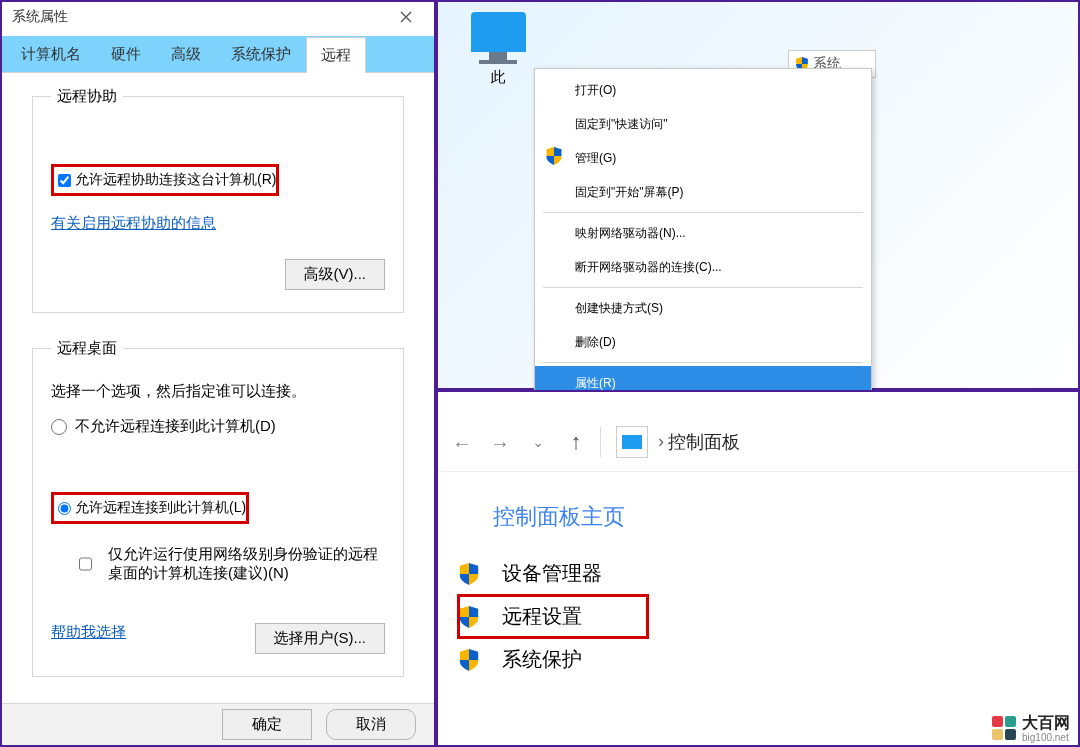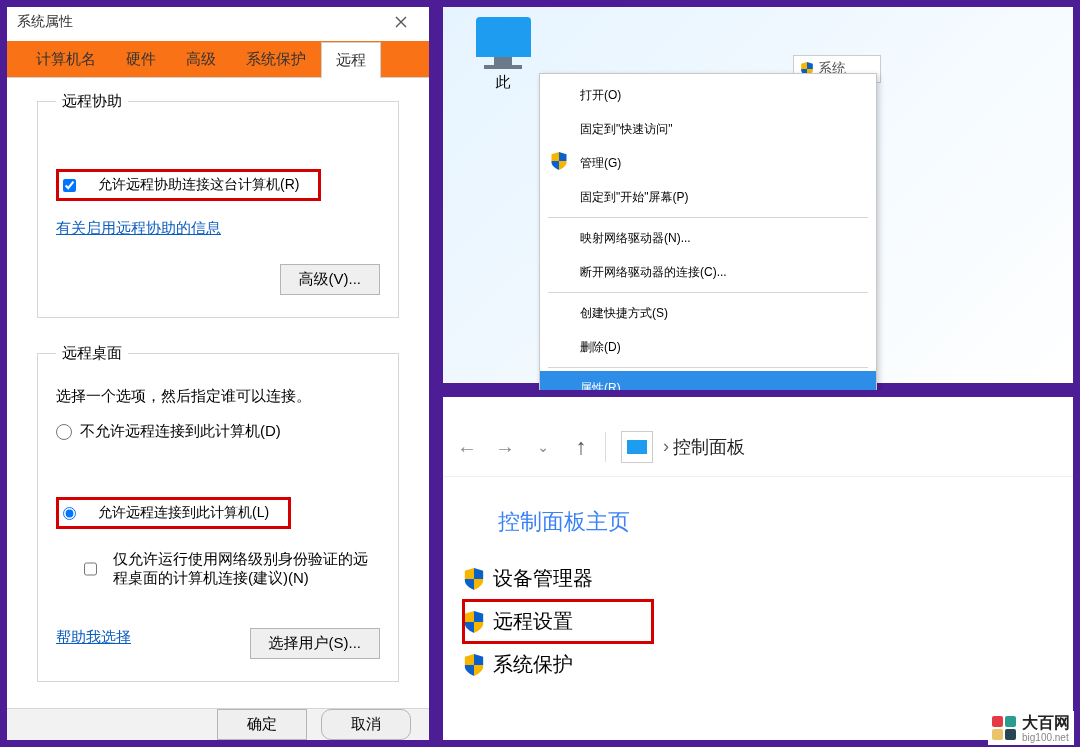--- a/index.html
+++ b/index.html
@@ -13,21 +13,21 @@
       position: relative;
       overflow: hidden;
     }
     .collage {
       display: grid;
       grid-template-columns: 436px 644px;
       grid-template-rows: 390px 357px;
       width: 1080px;
       height: 747px;
     }
-    .panel { border: 7px solid #4c1d95; position: relative; background: #fff; }
+    .panel { border: 2px solid #4c1d95; position: relative; background: #fff; }
     
     .panel-ctx {}
     .desktop-bg { position:absolute; inset:0; background: linear-gradient(135deg,#e6f4ff,#fff); }
     .pc-icon { position:absolute; left:20px; top:10px; width:80px; }
     .pc-icon .mon { width:55px; height:40px; background:#1e9df0; border-radius:4px 4px 0 0; margin:0 auto; }
     .pc-icon .base { width:18px; height:8px; background:#6a7a8a; margin:0 auto; }
     .pc-icon .stand { width:38px; height:4px; background:#6a7a8a; margin:0 auto; }
     .pc-label { text-align:center; font-size:15px; margin-top:4px; }
     .partial-window { position:absolute; top:48px; left:350px; width:88px; height:28px; background:#fff; border:1px solid #ccc; display:flex; align-items:center; padding:0 6px; font-size:14px; color:#555; }
     .partial-window .shield-sm { width:14px; height:14px; margin-right:4px; }
@@ -58,38 +58,38 @@
     .panel-cp { font-size:18px; }
     .cp-nav { display:flex; align-items:center; height:60px; padding:0 10px; gap:10px; border-bottom:1px solid #eee; margin-top:20px;}
     .cp-arrow { width:28px;height:28px; display:flex;align-items:center;justify-content:center; color:#888; font-size:20px;}
     .cp-up { color:#555; font-size:22px; }
     .cp-pathicon { width:32px;height:32px; background:#fff; border:1px solid #ccc; display:flex;align-items:center;justify-content:center; }
     .cp-pathicon .mon2{width:20px;height:14px;background:#1e9df0;}
     .cp-crumb { color:#222; font-size:18px; display:flex; align-items:center; gap:4px;}
     .cp-crumb .sep{color:#666;}
     .cp-title { color:#3b82f6; font-size:22px; padding:30px 0 20px 55px; }
     .cp-links { padding:0 0 0 20px; }
-    .cp-link { display:flex; align-items:center; gap:8px; padding:8px 0 8px 0; font-size:20px; }
+    .cp-link { display:flex; align-items:center; gap:22px; padding:8px 0 8px 0; font-size:20px; }
     .cp-link .shield-ico2 { width:22px; height:22px; }
     .cp-link.hl { outline:3px solid #d40000; outline-offset:-2px; padding-right:40px; width:190px; }
 
     
     .panel-dlg { grid-row: 1 / span 2; display:flex; flex-direction:column; }
     .titlebar { height:36px; display:flex; align-items:center; justify-content:space-between; padding:0 10px; background:#fff; }
     .titlebar .title{ font-size:14px; color:#333; }
     .titlebar .close{ width:36px;height:30px; display:flex;align-items:center;justify-content:center; color:#666; font-size:14px;}
-    .tabbar { display:flex; border-bottom:1px solid #d0d0d0; padding:0 14px; background:#f97316; margin-top:4px;}
+    .tabbar { display:flex; border-bottom:1px solid #d0d0d0; padding:0 4px; background:#7dd3fc; margin-top:4px;}
     .tabbar .tab { padding:8px 14px; font-size:15px; color:#333; border:1px solid transparent; border-bottom:none; cursor:default;}
     .tabbar .tab.active { background:#fff; border-color:#d0d0d0; position:relative; top:1px; }
     .dlg-body { flex:1; padding:14px 30px 0 30px; background:#fff; }
     fieldset.grp { border:1px solid #d6d6d6; padding:18px 18px 22px 18px; margin-bottom:26px; }
     fieldset.grp legend { padding:0 6px; font-size:15px; }
     .row { display:flex; align-items:center; gap:8px; font-size:15px; margin:6px 0; }
     .row input[type=checkbox], .row input[type=radio]{ width:16px;height:16px; }
-    .hl-red { border:3px solid #d40000; padding:4px 19px 4px 4px; display:inline-flex; align-items:center; gap:22px;margin-top:40px; }
+    .hl-red { border:3px solid #d40000; padding:4px 0 4px 4px; display:inline-flex; align-items:center; gap:4px;margin-top:40px; }
     .lnk { color:#0b5dc0; text-decoration:underline; font-size:15px; margin-top:18px; display:inline-block; }
     .btn { background:#efefef; border:1px solid #b5b5b5; padding:5px 18px; font-size:15px; cursor:default; }
     .btn-right { float:right; }
     .note { font-size:15px; margin:6px 0 16px 0; }
     .indent { margin-left:28px; }
     .dlg-footer { height:58px; border-top:1px solid #d6d6d6; background:#f2f2f2; display:flex; align-items:center; justify-content:flex-end; gap:14px; padding:0 18px; }
 
     .watermark { position:absolute; right:6px; bottom:2px; display:flex; align-items:center; gap:6px; font-size:16px; font-weight:600; color:#222; background:#fff; padding:2px 4px;}
     .watermark .sub{font-size:10px; color:#888; display:block; font-weight:400; margin-top:-2px;}
     .wm-logo { width:24px;height:24px; display:grid; grid-template-columns:1fr 1fr; grid-template-rows:1fr 1fr; gap:2px;}

